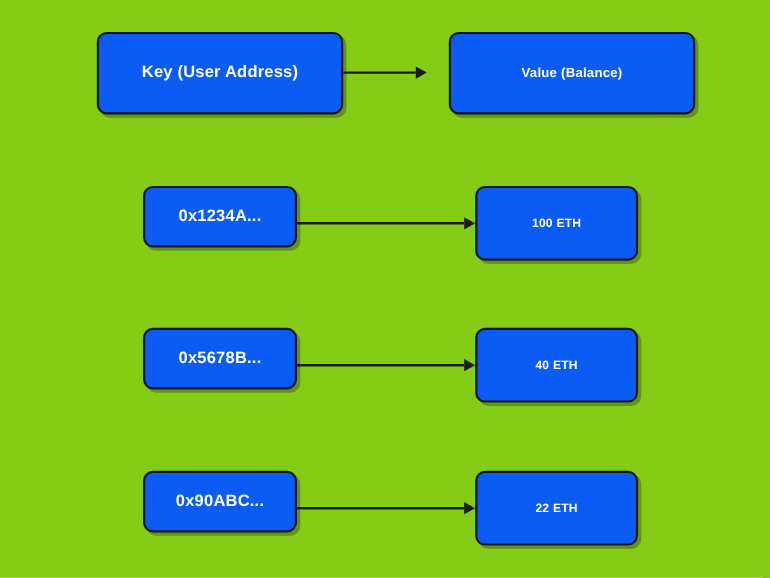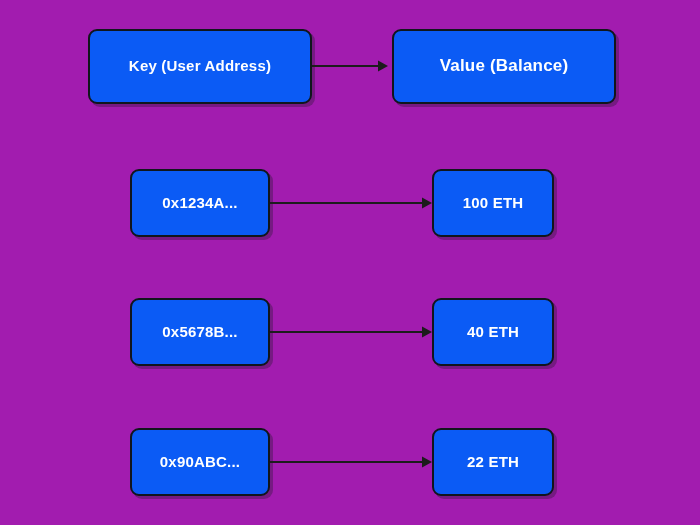--- a/index.html
+++ b/index.html
@@ -11,21 +11,21 @@
     height: 525px;
     background: #ffffff;
     font-family: "Liberation Sans", sans-serif;
     overflow: hidden;
   }
 
   #canvas {
     position: relative;
     width: 700px;
     height: 525px;
-    background: #a21caf;
+    background: #84cc16;
   }
 
   
   .row {
     position: absolute;
     left: 0;
     width: 700px;
     height: 0;
   }
 
@@ -50,41 +50,41 @@
 
   
   .row-header .node-key {
     left: 88px;
     top: -37px;
     width: 224px;
     height: 75px;
     font-size: 15px;
   }
   .row-header .node-value {
-    left: 392px;
+    left: 408px;
     top: -37px;
     width: 224px;
     height: 75px;
-    font-size: 17px;
+    font-size: 12px;
   }
 
   
   .row-data .node-key {
     left: 130px;
     top: -34px;
     width: 140px;
-    height: 68px;
+    height: 56px;
     font-size: 15px;
   }
   .row-data .node-value {
     left: 432px;
     top: -34px;
-    width: 122px;
+    width: 148px;
     height: 68px;
-    font-size: 15px;
+    font-size: 11px;
   }
 
   
   .connector {
     position: absolute;
     top: -9px;
     height: 18px;
     overflow: visible;
   }
   .row-header .connector {

